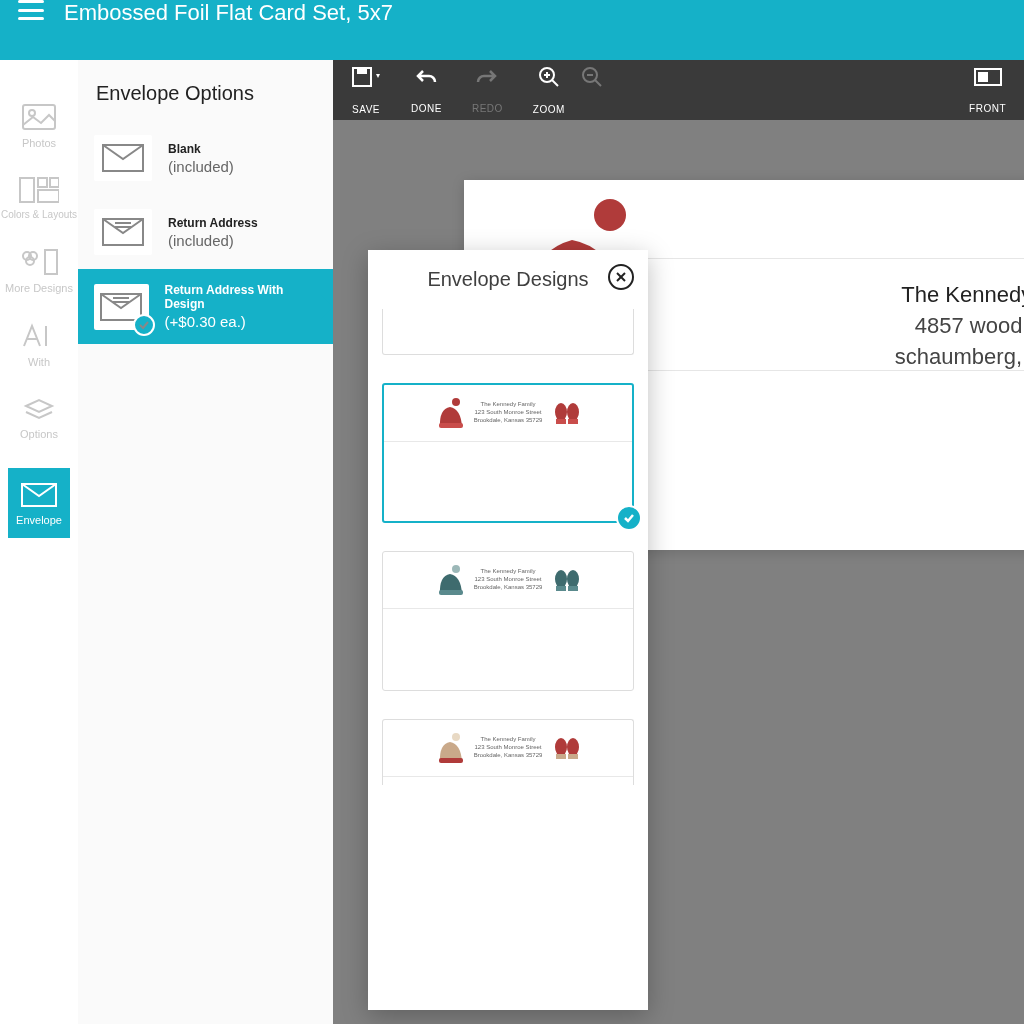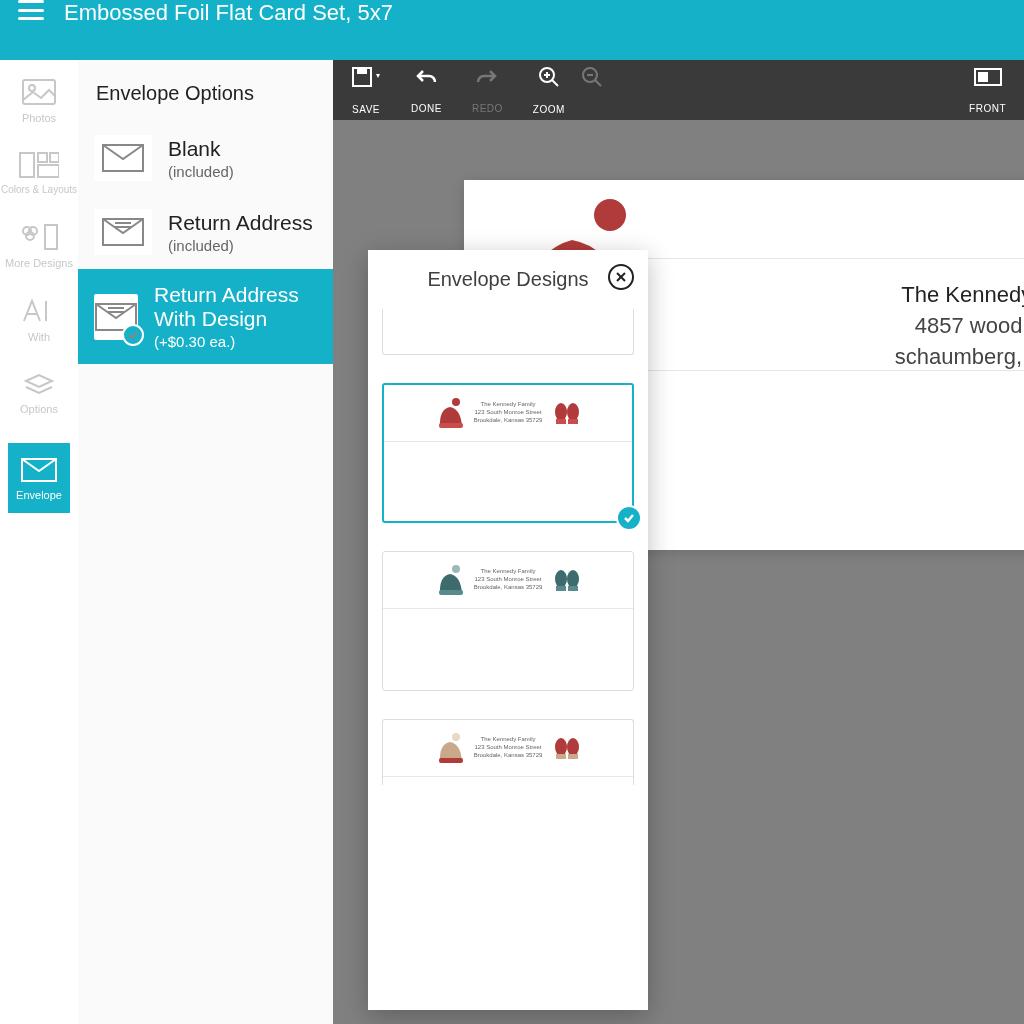--- a/index.html
+++ b/index.html
@@ -10,36 +10,36 @@
 .hamburger { width: 26px; height: 20px; display: flex; flex-direction: column; justify-content: space-between; cursor: pointer; }
 .hamburger span { height: 3px; background: #fff; border-radius: 2px; }
 .product-title { font-size: 22px; font-weight: 300; margin-left: 20px; }
 .brand { position: absolute; right: 28px; top: 0; height: 60px; display: flex; align-items: center; font-size: 30px; font-weight: 300; }
 .brand svg { margin-right: 10px; }
 
 
 .main { display: flex; height: calc(1024px - 60px); }
 
 
-.leftnav { width: 78px; background: #fff; border-right: 0 solid #eee; display: flex; flex-direction: column; align-items: center; gap: 28px; padding-top: 18px; color: #c7c7c7; }
+.leftnav { width: 78px; background: #fff; border-right: 0 solid #eee; display: flex; flex-direction: column; align-items: center; gap: 28px; padding-top: 32px; color: #c7c7c7; margin-top: 11px; }
 .leftnav .nav-item { display: flex; flex-direction: column; align-items: center; font-size: 11px; gap: 6px; cursor: pointer; }
 .leftnav .nav-item.active { color: #fff; background: #15b1c8; width: 62px; padding: 12px 0; }
 .leftnav svg { stroke: currentColor; }
 
 
 .options-panel { width: 255px; background: #fafafa; }
 .options-title { font-size: 20px; padding: 22px 18px 16px; color: #222; font-weight: 400; }
 .option-row { display: flex; align-items: center; gap: 16px; padding: 14px 16px; cursor: pointer; }
 .option-row.active { background: #15b1c8; color: #fff; position: relative; }
 .option-row.active::after { content: ""; position: absolute; right: -12px; top: 50%; transform: translateY(-50%); border: 12px solid transparent; border-left-color: #15b1c8; }
 .option-icon { width: 58px; height: 46px; background: #fff; display: flex; align-items: center; justify-content: center; position: relative; border-radius: 2px; }
 .option-icon svg { stroke: #888; }
 .option-row.active .option-icon svg { stroke: #888; }
 .option-text { display: flex; flex-direction: column; gap: 2px; }
-.option-text .t1 { font-size: 21px; font-weight: 400; color: #222; }
+.option-text .t1 { font-size: 12px; font-weight: 700; color: #222; }
 .option-text .t2 { font-size: 15px; color: #666; }
 .option-row.active .t1, .option-row.active .t2 { color: #fff; }
 .check-badge { position: absolute; bottom: -6px; right: -6px; width: 22px; height: 22px; border-radius: 50%; background: #15b1c8; border: 2px solid #fff; display: flex; align-items: center; justify-content: center; }
 
 
 .editor { flex: 1; position: relative; background: #808080; }
 .toolbar { height: 60px; background: #3a3a3a; display: flex; align-items: center; padding: 0 18px; gap: 30px; color: #fff; font-size: 10px; letter-spacing: 0.5px; }
 .toolbar .tool { display: flex; flex-direction: column; align-items: center; gap: 16px; cursor: pointer; }
 .toolbar .tool.disabled { color: #777; }
 .toolbar .spacer { flex: 1; }

